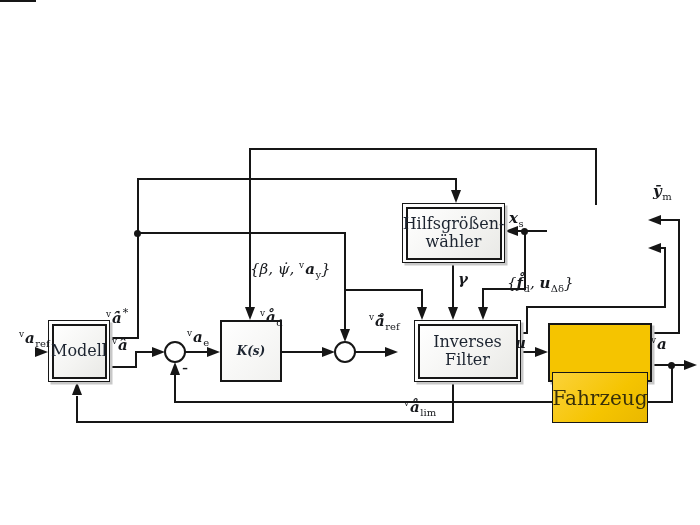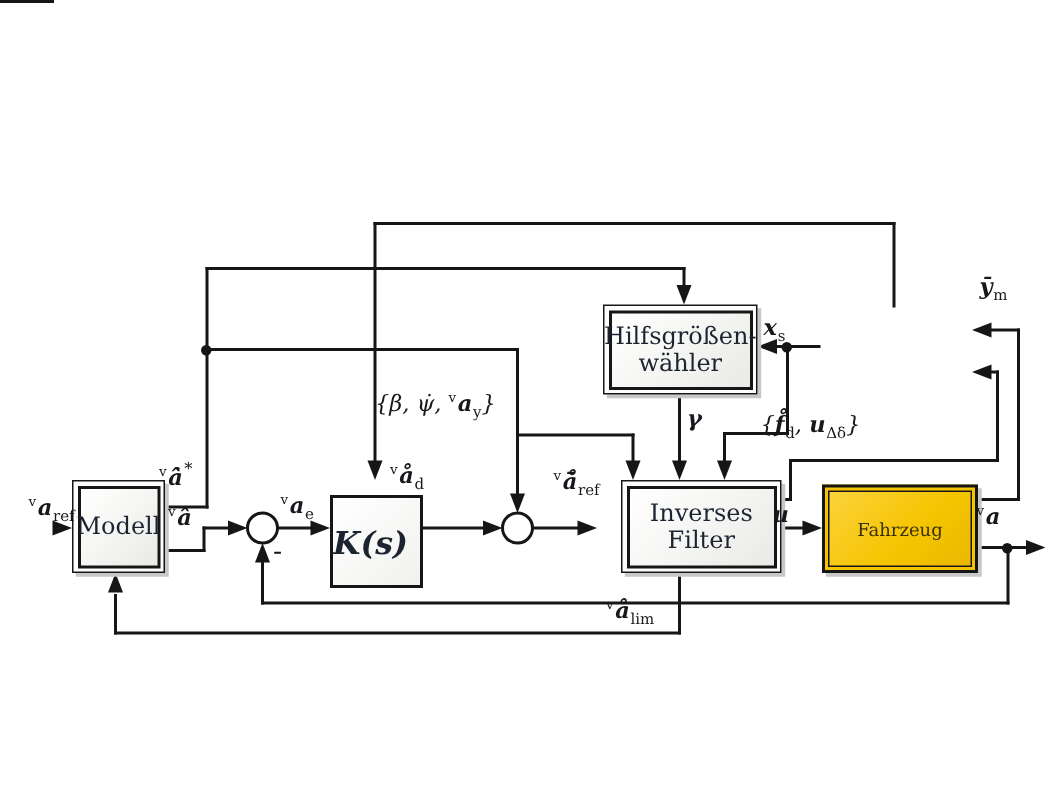--- a/index.html
+++ b/index.html
@@ -14,28 +14,28 @@
   .ar.u{border-bottom:13px solid #161616;border-left:5px solid transparent;border-right:5px solid transparent;}
   .dot{position:absolute;width:7px;height:7px;border-radius:50%;background:#161616;}
   .sum{position:absolute;width:18px;height:18px;border:2px solid #161616;border-radius:50%;background:#fff;}
   .box{position:absolute;border:1.5px solid #161616;background:#fdfdfd;padding:2.5px;
        box-shadow:2.5px 2.5px 0 #c8c8c8;box-sizing:border-box;}
   .box .in{width:100%;height:100%;border:2px solid #161616;box-sizing:border-box;
        display:flex;flex-direction:column;align-items:center;justify-content:center;
        background:linear-gradient(135deg,#ffffff 0%,#f4f4f2 55%,#e9e9e6 100%);
        font-size:16px;line-height:1.12;color:#1c2430;text-align:center;}
   .kbox{position:absolute;border:2.5px solid #161616;background:linear-gradient(135deg,#ffffff,#f1f1ef);
-       box-sizing:border-box;display:flex;align-items:center;justify-content:flex-start;
-       font-size:21px;font-style:italic;font-weight:bold;color:#1c2430;margin-top:10px;}
+       box-sizing:border-box;display:flex;align-items:center;justify-content:center;
+       font-size:12px;font-style:italic;font-weight:bold;color:#1c2430;}
   .vbox{position:absolute;border:2px solid #161616;background:#f5c400;padding:2px;
        box-shadow:2.5px 2.5px 0 #c8c8c8;box-sizing:border-box;}
   .vbox .in{width:100%;height:100%;border:1.5px solid #161616;box-sizing:border-box;
        display:flex;align-items:center;justify-content:center;
        background:linear-gradient(135deg,#fbd23a 0%,#f5c400 60%,#eab800 100%);
-       font-size:12px;color:#38300a;}
+       font-size:20px;color:#38300a;margin-top:45px;}
   .lbl{position:absolute;font-size:15px;font-style:italic;white-space:nowrap;color:#16181c;}
   .bs{font-weight:bold;}
   .it{font-weight:normal;}
   .sp{font-size:9px;font-style:normal;vertical-align:6px;margin-right:1px;}
   .sp2{font-size:11px;font-style:normal;vertical-align:7px;margin-left:1px;}
   .sb{font-size:10px;font-style:normal;vertical-align:-4px;margin-left:0.5px;}
   .minus{font-size:18px;font-style:normal;}
 </style>
 </head>
 <body>

